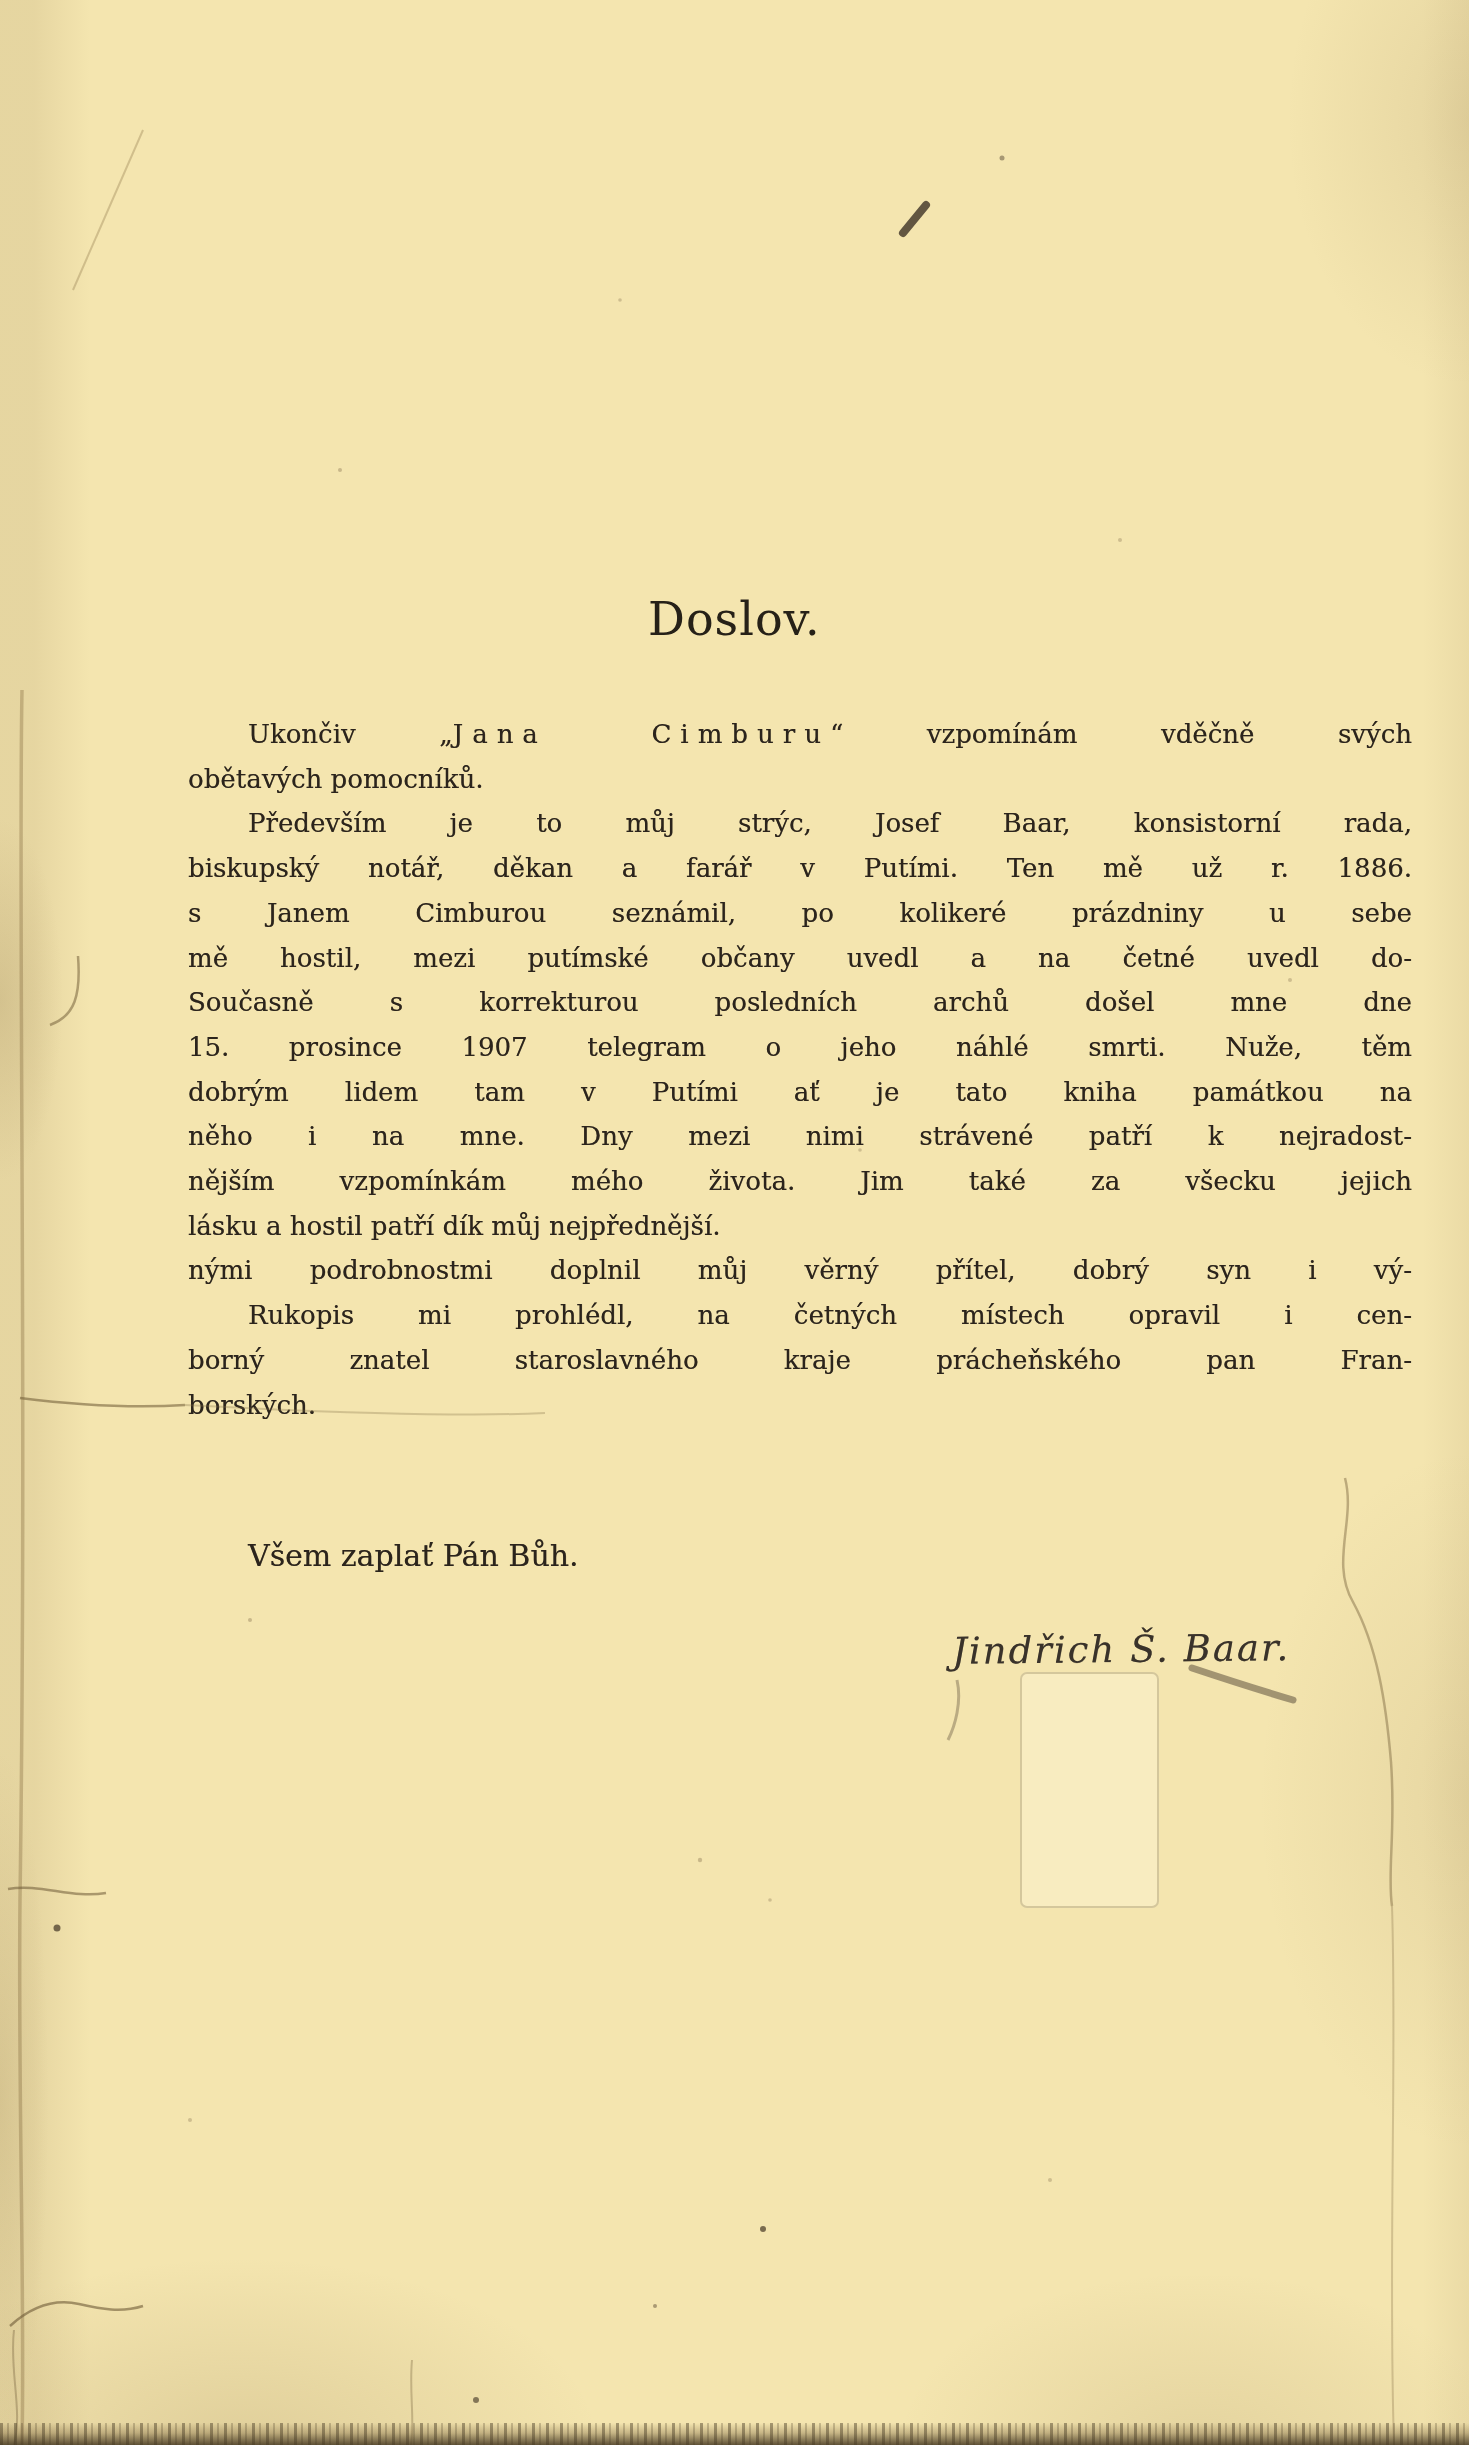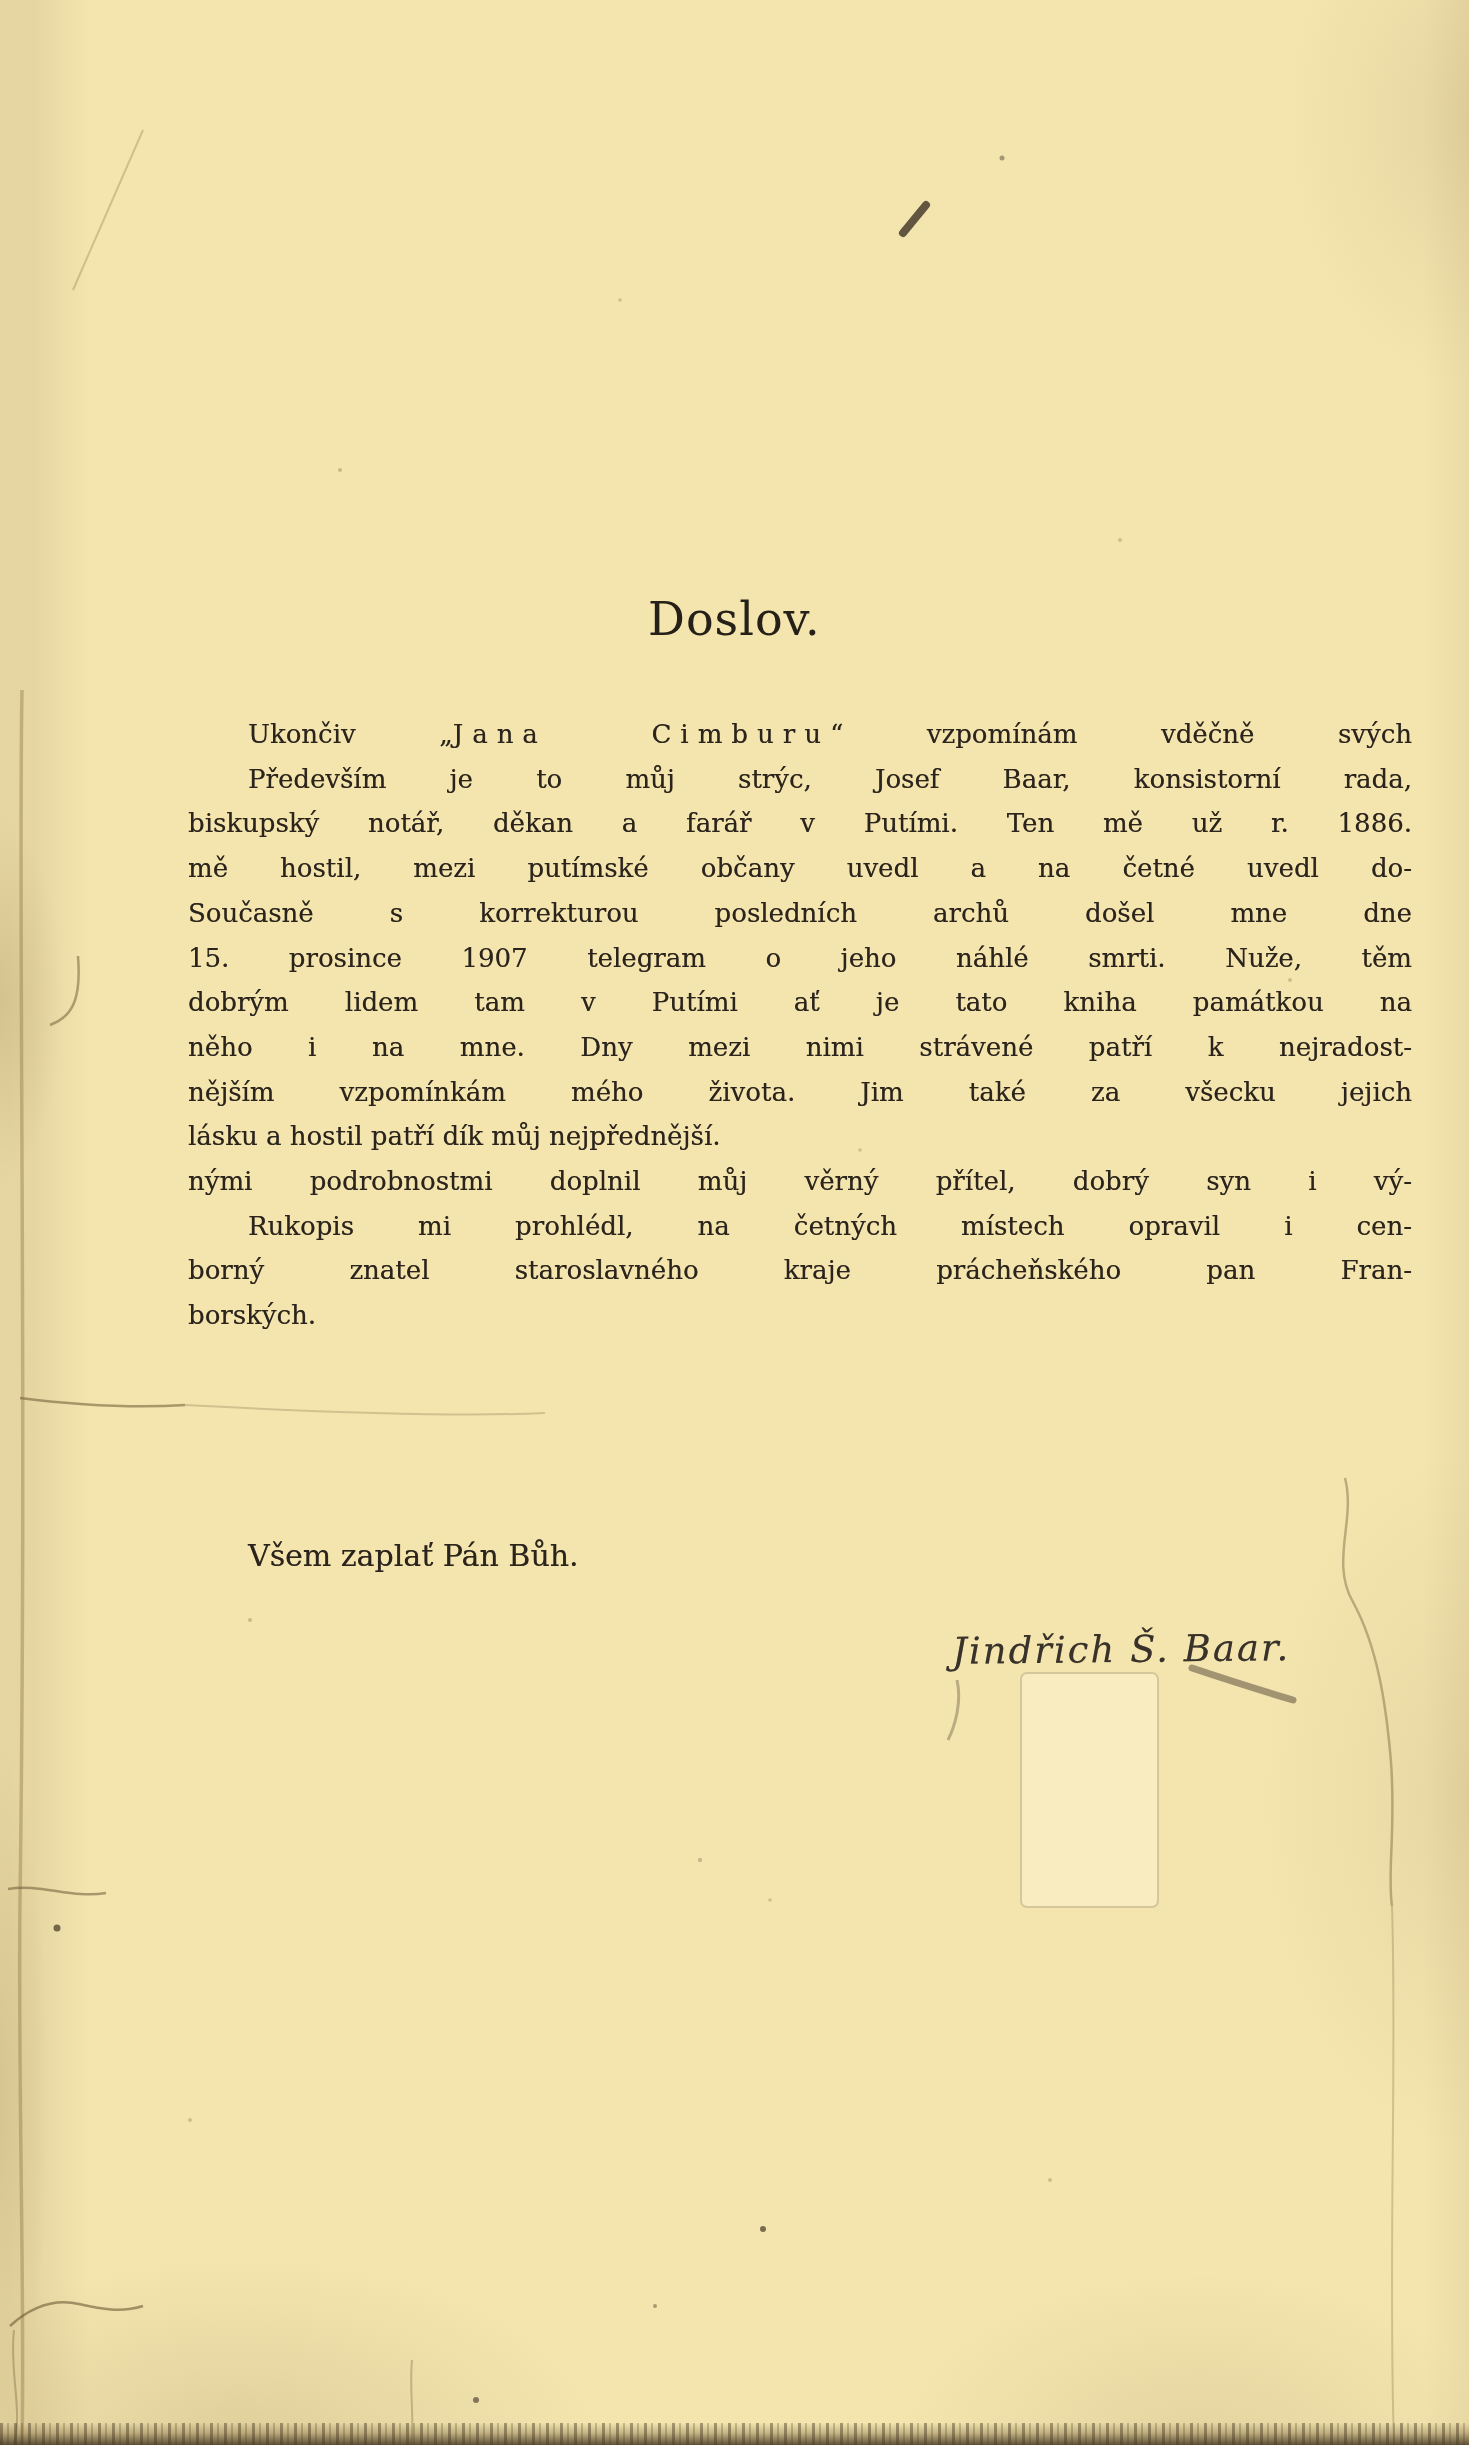--- a/index.html
+++ b/index.html
@@ -68,22 +68,24 @@
 <body>
 
 <div class="page">
 
   <div class="texture"></div>
 
   <div class="title">Doslov.</div>
 
   <div class="body-block">
     <div class="ln just indent"><span>Ukončiv „</span><span class="sp">Jana Cimburu</span><span>“ vzpomínám vděčně svých</span></div>
+    <div class="ln">obětavých pomocníků.</div>
     <div class="ln just indent">Především je to můj strýc, Josef Baar, konsistorní rada,</div>
     <div class="ln just">biskupský notář, děkan a farář v Putími. Ten mě už r. 1886.</div>
+    <div class="ln just">s Janem Cimburou seznámil, po kolikeré prázdniny u sebe</div>
     <div class="ln just">mě hostil, mezi putímské občany uvedl a na četné uvedl do-</div>
     <div class="ln just">Současně s korrekturou posledních archů došel mne dne</div>
     <div class="ln just">15. prosince 1907 telegram o jeho náhlé smrti. Nuže, těm</div>
     <div class="ln just">dobrým lidem tam v Putími ať je tato kniha památkou na</div>
     <div class="ln just">něho i na mne. Dny mezi nimi strávené patří k nejradost-</div>
     <div class="ln just">nějším vzpomínkám mého života. Jim také za všecku jejich</div>
     <div class="ln">lásku a hostil patří dík můj nejpřednější.</div>
     <div class="ln just">nými podrobnostmi doplnil můj věrný přítel, dobrý syn i vý-</div>
     <div class="ln just indent">Rukopis mi prohlédl, na četných místech opravil i cen-</div>
     <div class="ln just">borný znatel staroslavného kraje prácheňského pan Fran-</div>

